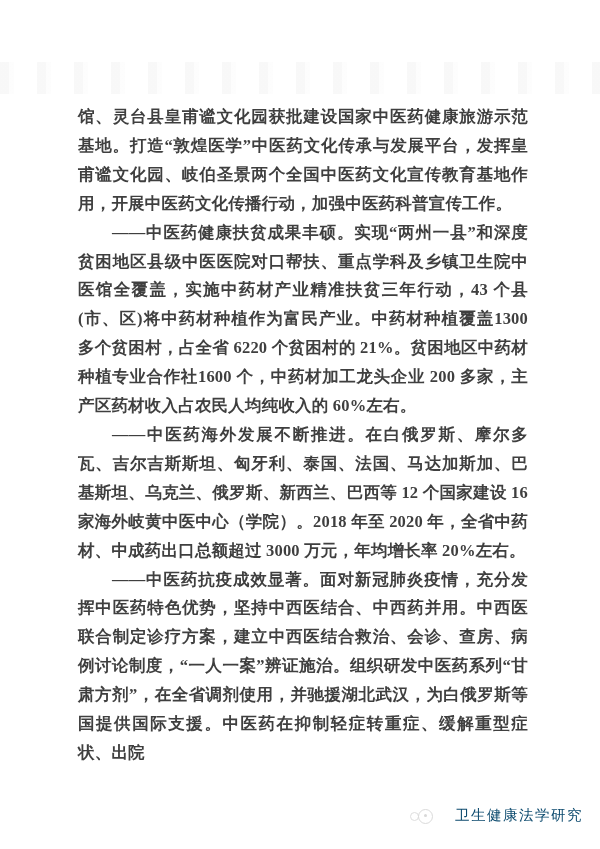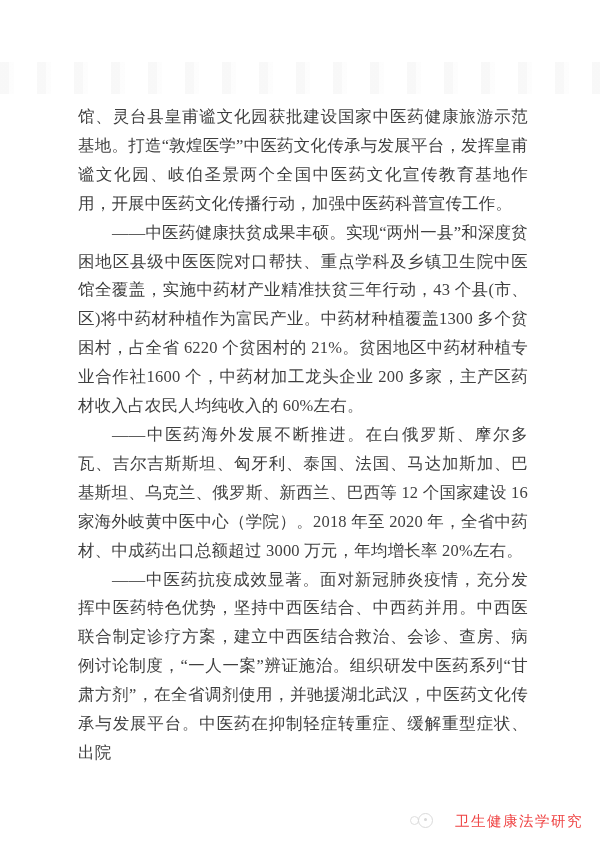--- a/index.html
+++ b/index.html
@@ -43,33 +43,34 @@
     font-size: 16.5px;
     line-height: 28.9px;
     color: #3f3f3f;
     text-align: justify;
     text-justify: inter-character;
     letter-spacing: 0.2px;
   }
   .content p {
     margin: 0;
     padding: 0;
+    font-weight: bold;
   }
   .content p.indent {
     text-indent: 34px;
   }
   .footer-mark {
     position: absolute;
     right: 17px;
     top: 806px;
     height: 30px;
     display: flex;
-    align-items: center;
+    align-items: flex-start;
     gap: 17px;
-    color: #ef4444;
+    color: #0c4a6e;
     font-family: "Liberation Sans", "DejaVu Sans", sans-serif;
     font-size: 14.5px;
     letter-spacing: 1.5px;
     white-space: nowrap;
   }
   .logo {
     position: relative;
     width: 28px;
     height: 22px;
     display: inline-block;
@@ -108,21 +109,21 @@
 <body>
 
 <div class="page">
 
   <div class="tile-row"></div>
 
   <div class="content">
     <p>馆、灵台县皇甫谧文化园获批建设国家中医药健康旅游示范基地。打造“敦煌医学”中医药文化传承与发展平台，发挥皇甫谧文化园、岐伯圣景两个全国中医药文化宣传教育基地作用，开展中医药文化传播行动，加强中医药科普宣传工作。</p>
     <p class="indent">——中医药健康扶贫成果丰硕。实现“两州一县”和深度贫困地区县级中医医院对口帮扶、重点学科及乡镇卫生院中医馆全覆盖，实施中药材产业精准扶贫三年行动，43 个县(市、区)将中药材种植作为富民产业。中药材种植覆盖1300 多个贫困村，占全省 6220 个贫困村的 21%。贫困地区中药材种植专业合作社1600 个，中药材加工龙头企业 200 多家，主产区药材收入占农民人均纯收入的 60%左右。</p>
     <p class="indent">——中医药海外发展不断推进。在白俄罗斯、摩尔多瓦、吉尔吉斯斯坦、匈牙利、泰国、法国、马达加斯加、巴基斯坦、乌克兰、俄罗斯、新西兰、巴西等 12 个国家建设 16 家海外岐黄中医中心（学院）。2018 年至 2020 年，全省中药材、中成药出口总额超过 3000 万元，年均增长率 20%左右。</p>
-    <p class="indent">——中医药抗疫成效显著。面对新冠肺炎疫情，充分发挥中医药特色优势，坚持中西医结合、中西药并用。中西医联合制定诊疗方案，建立中西医结合救治、会诊、查房、病例讨论制度，“一人一案”辨证施治。组织研发中医药系列“甘肃方剂”，在全省调剂使用，并驰援湖北武汉，中医药文化传承与发展平台。中医药在抑制轻症转重症、缓解重型症状、出院</p>
+    <p class="indent">——中医药抗疫成效显著。面对新冠肺炎疫情，充分发挥中医药特色优势，坚持中西医结合、中西药并用。中西医联合制定诊疗方案，建立中西医结合救治、会诊、查房、病例讨论制度，“一人一案”辨证施治。组织研发中医药系列“甘肃方剂”，在全省调剂使用，并驰援湖北武汉，为白俄罗斯等国提供国际支援。中医药在抑制轻症转重症、缓解重型症状、出院</p>
   </div>
 
   <div class="footer-mark">
     <span class="logo">
       <span class="c2"></span>
       <span class="c1"></span>
       <span class="dot"></span>
     </span>
     <span>卫生健康法学研究</span>
   </div>

